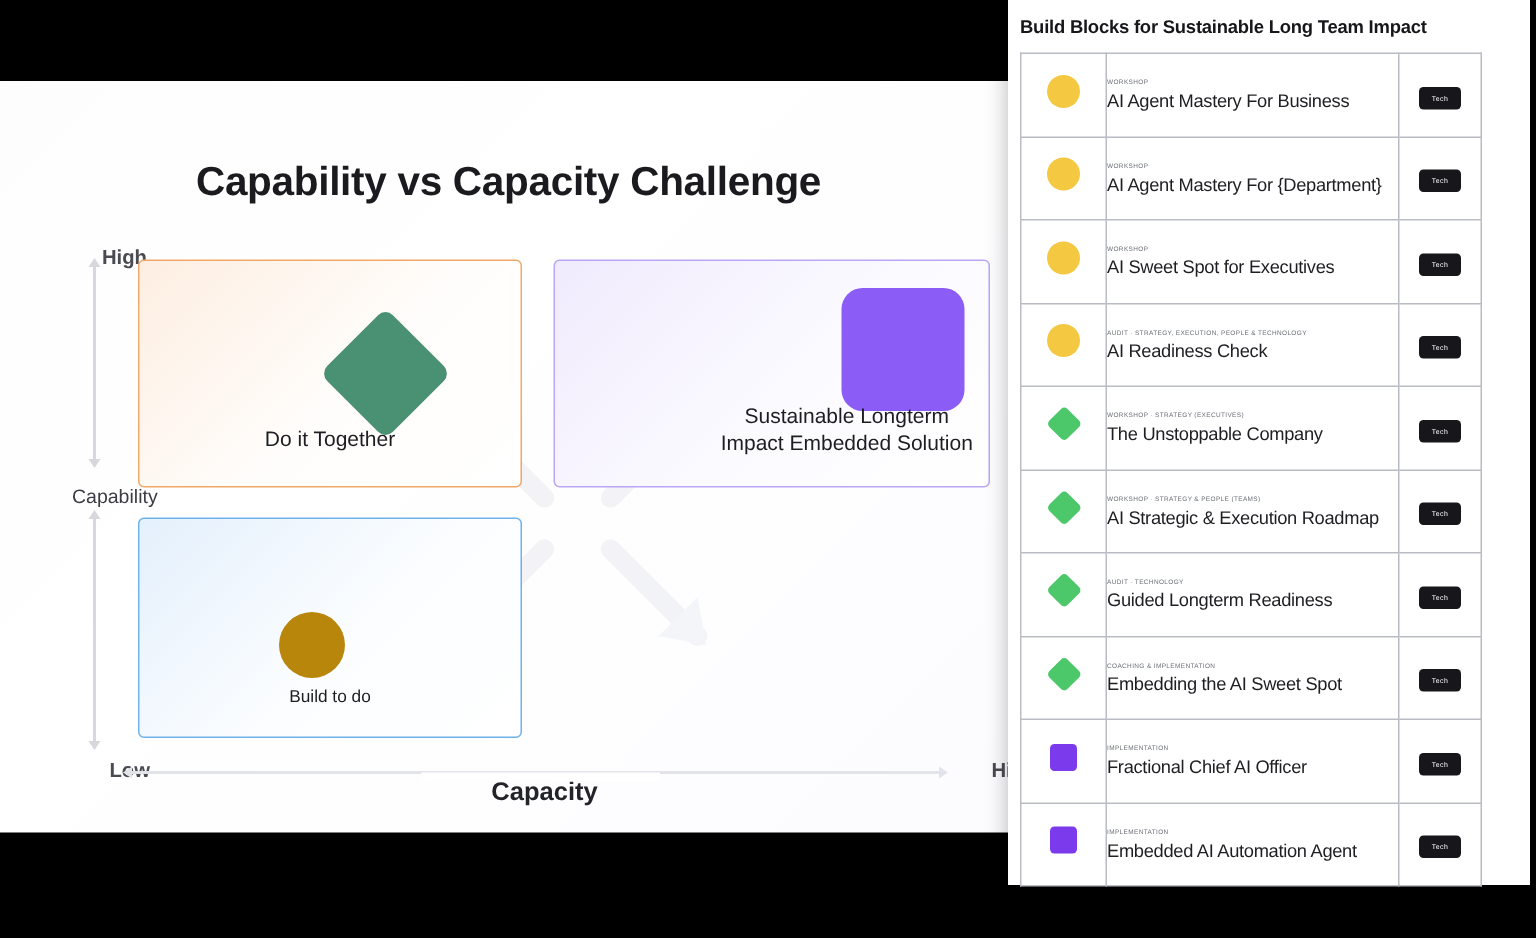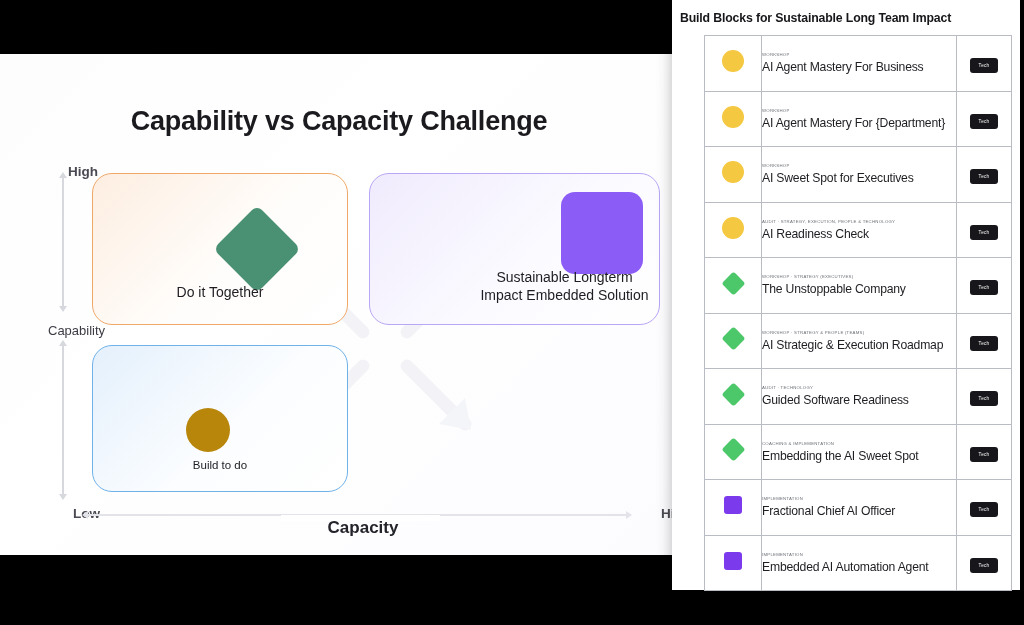--- a/index.html
+++ b/index.html
@@ -40,21 +40,21 @@
   #v-arrow-bottom{top:292px;height:148px;}
   .arrow-head{position:absolute;left:-3px;width:0;height:0;border-left:4px solid transparent;border-right:4px solid transparent;}
   .ah-up{top:-6px;border-bottom:6px solid #d6d8de;}
   .ah-down{bottom:-6px;border-top:6px solid #d6d8de;}
 
   #h-axis{position:absolute;left:88px;top:460px;width:538px;height:2px;background:#e3e4e9;}
   #h-axis .head-l{position:absolute;left:-6px;top:-3px;width:0;height:0;border-top:4px solid transparent;border-bottom:4px solid transparent;border-right:6px solid #e3e4e9;}
   #h-axis .head-r{position:absolute;right:-6px;top:-3px;width:0;height:0;border-top:4px solid transparent;border-bottom:4px solid transparent;border-left:6px solid #e3e4e9;}
 
   
-  .quad{position:absolute;border-radius:20px;border:1.3px solid;overflow:hidden;}
+  .quad{position:absolute;border-radius:4px;border:1.3px solid;overflow:hidden;}
   #quad-tl{left:92px;top:119px;width:254px;height:150px;border-color:#f0a868;
     background:linear-gradient(135deg,#fdeee1 0%,#fffdfb 55%,#ffffff 100%);}
   #quad-tr{left:369px;top:119px;width:289px;height:150px;border-color:#b9a6f5;
     background:linear-gradient(135deg,#f0ebfd 0%,#fbfaff 55%,#ffffff 100%);}
   #quad-bl{left:92px;top:291px;width:254px;height:145px;border-color:#6fb2ea;
     background:linear-gradient(135deg,#e4f0fc 0%,#fbfdff 55%,#ffffff 100%);}
   #quad-br{left:369px;top:291px;width:289px;height:145px;border-color:#f08a72;
     background:linear-gradient(125deg,#ffffff 0%,#fdf1ee 55%,#fbe4e0 100%);}
 
   .quad-label{position:absolute;text-align:center;color:#1d1d22;}
@@ -67,21 +67,21 @@
   #table-card{
     position:absolute;left:672px;top:0;width:348px;height:590px;background:#ffffff;
     box-shadow:0 2px 14px rgba(0,0,0,.28);
   }
   #table-title{
     position:absolute;left:8px;top:11px;font-size:12.3px;font-weight:700;color:#17171b;
     letter-spacing:-.15px;white-space:nowrap;
   }
   #blocks-table{
     position:absolute;left:8px;top:35px;width:308px;
-    border-collapse:collapse;table-layout:fixed;margin-left:24px;
+    border-collapse:collapse;table-layout:fixed;
   }
   #blocks-table td{border:1px solid #b9bcc2;padding:0;height:54.5px;vertical-align:middle;}
   td.c-shape{width:56px;text-align:center;}
   td.c-text{padding:0 0 0 8px;}
   td.c-btn{width:54px;text-align:center;}
   .row-kicker{font-size:4.3px;color:#6b6f76;letter-spacing:.25px;text-transform:uppercase;
     white-space:nowrap;overflow:hidden;margin-bottom:3px;}
   .row-title{font-size:12.2px;color:#1e1e23;white-space:nowrap;letter-spacing:-.2px;}
   .tag-btn{display:inline-block;background:#17171b;color:#fff;font-size:4.6px;
     padding:5px 9px;border-radius:3px;letter-spacing:.3px;}
@@ -199,21 +199,21 @@
           <td class="c-text">
             <div class="row-kicker">WORKSHOP · STRATEGY &amp; PEOPLE (Teams)</div>
             <div class="row-title">AI Strategic &amp; Execution Roadmap</div>
           </td>
           <td class="c-btn"><span class="tag-btn" style="background: rgb(23, 23, 27);">Tech</span></td>
         </tr>
         <tr>
           <td class="c-shape"><span class="cell-shape s-diamond" style="background: rgb(76, 199, 106);"></span></td>
           <td class="c-text">
             <div class="row-kicker">AUDIT · TECHNOLOGY</div>
-            <div class="row-title">Guided Software Readiness</div>
+            <div class="row-title">Guided Longterm Readiness</div>
           </td>
           <td class="c-btn"><span class="tag-btn" style="background: rgb(23, 23, 27);">Tech</span></td>
         </tr>
         <tr>
           <td class="c-shape"><span class="cell-shape s-diamond" style="background: rgb(76, 199, 106);"></span></td>
           <td class="c-text">
             <div class="row-kicker">COACHING &amp; IMPLEMENTATION</div>
             <div class="row-title">Embedding the AI Sweet Spot</div>
           </td>
           <td class="c-btn"><span class="tag-btn" style="background: rgb(23, 23, 27);">Tech</span></td>

